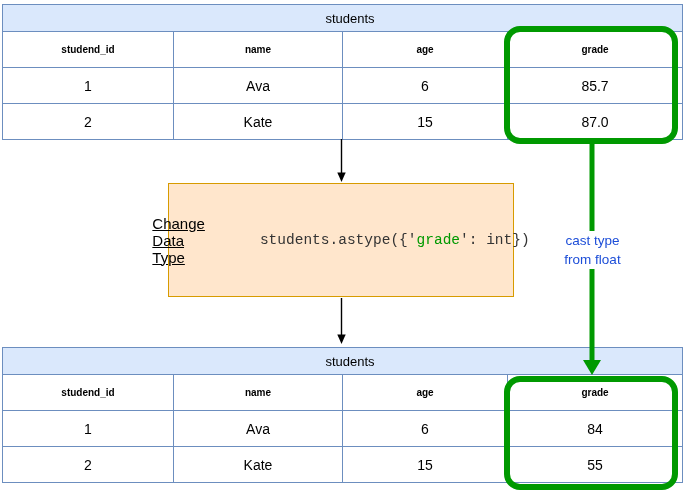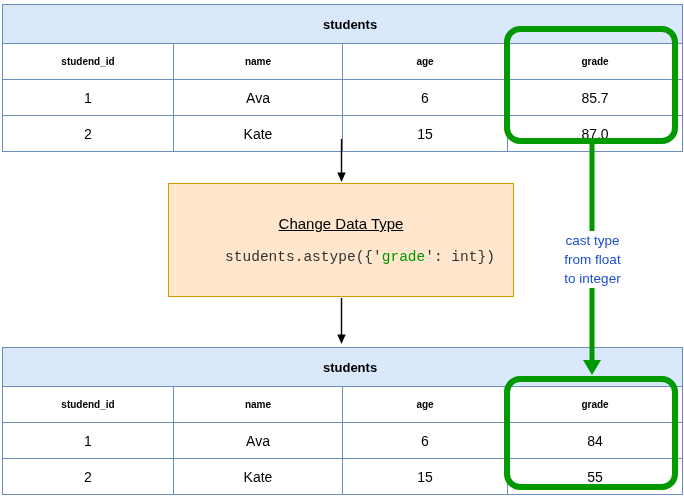--- a/index.html
+++ b/index.html
@@ -9,38 +9,38 @@
   }
 
   
   table.dtable {
     position:absolute; left:2px; width:680px;
     border-collapse:collapse; table-layout:fixed; background:#ffffff;
   }
   table.dtable.top-table    { top:4px;   }
   table.dtable.bottom-table { top:347px; }
   .dtable td, .dtable th { border:1px solid #6c8ebf; text-align:center; vertical-align:middle; color:#000; }
-  .dtable .title-cell { background:#dae8fc; height:39px; font-size:13px; font-weight:700;padding-left:15px; }
+  .dtable .title-cell { background:#dae8fc; height:27px; font-size:13px; font-weight:400;padding-left:15px; }
   .dtable th { height:36px; font-size:10px; font-weight:700; }
   .dtable td { height:36px; font-size:14px; font-weight:400; }
   .grade-text { color:#009900; }
 
   
   .hl-rect {
     position:absolute; border:6px solid #009900; border-radius:16px;
     background:transparent; pointer-events:none; z-index:5;
   }
   .hl-rect.hl-top    { left:504px; top:26px;  width:174px; height:118px; }
   .hl-rect.hl-bottom { left:504px; top:376px; width:174px; height:114px; }
 
   
   .transform-box {
     position:absolute; left:168px; top:183px; width:346px; height:114px;
     background:#ffe6cc; border:1px solid #d79b00;
-    display:flex; flex-direction:column; align-items:center; justify-content:center;
+    display:flex; flex-direction:row; align-items:center; justify-content:center;
     gap:17px; z-index:2;
   }
   .transform-title { font-size:15px; color:#000; text-decoration:underline; }
   .code-line { font-family:"Liberation Mono", monospace; font-size:14.5px; color:#333333; white-space:pre;margin-left:38px; }
   .code-line .code-hl { color:#009900; }
 
   
   svg.overlay { position:absolute; left:0; top:0; width:684px; height:496px; pointer-events:none; z-index:3; }
 
   
@@ -138,19 +138,18 @@
 
     <g>
       <line x1="592" y1="144" x2="592" y2="362" stroke="#009900" stroke-width="5"></line>
       <polygon points="592,375 583,360 601,360" fill="#009900"></polygon>
     </g>
   </svg>
 
   <div class="cast-label">
     <div>cast type</div>
     <div>from float</div>
-    <div>to integer</div>
   </div>
 
   <div class="hl-rect hl-top"></div>
   <div class="hl-rect hl-bottom"></div>
 
 </div>
 
 </body></html>

